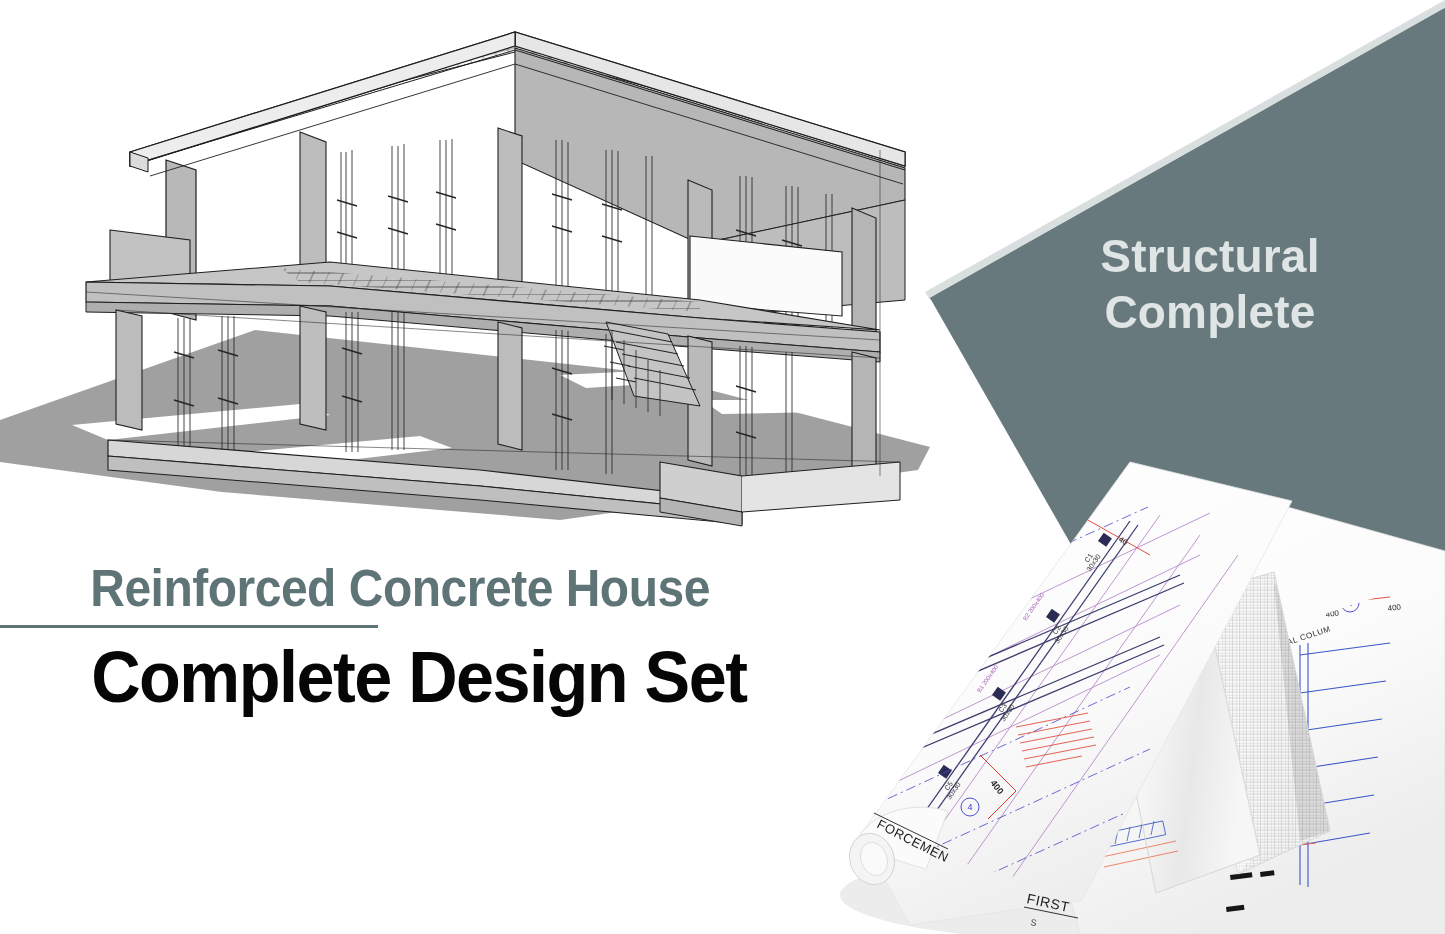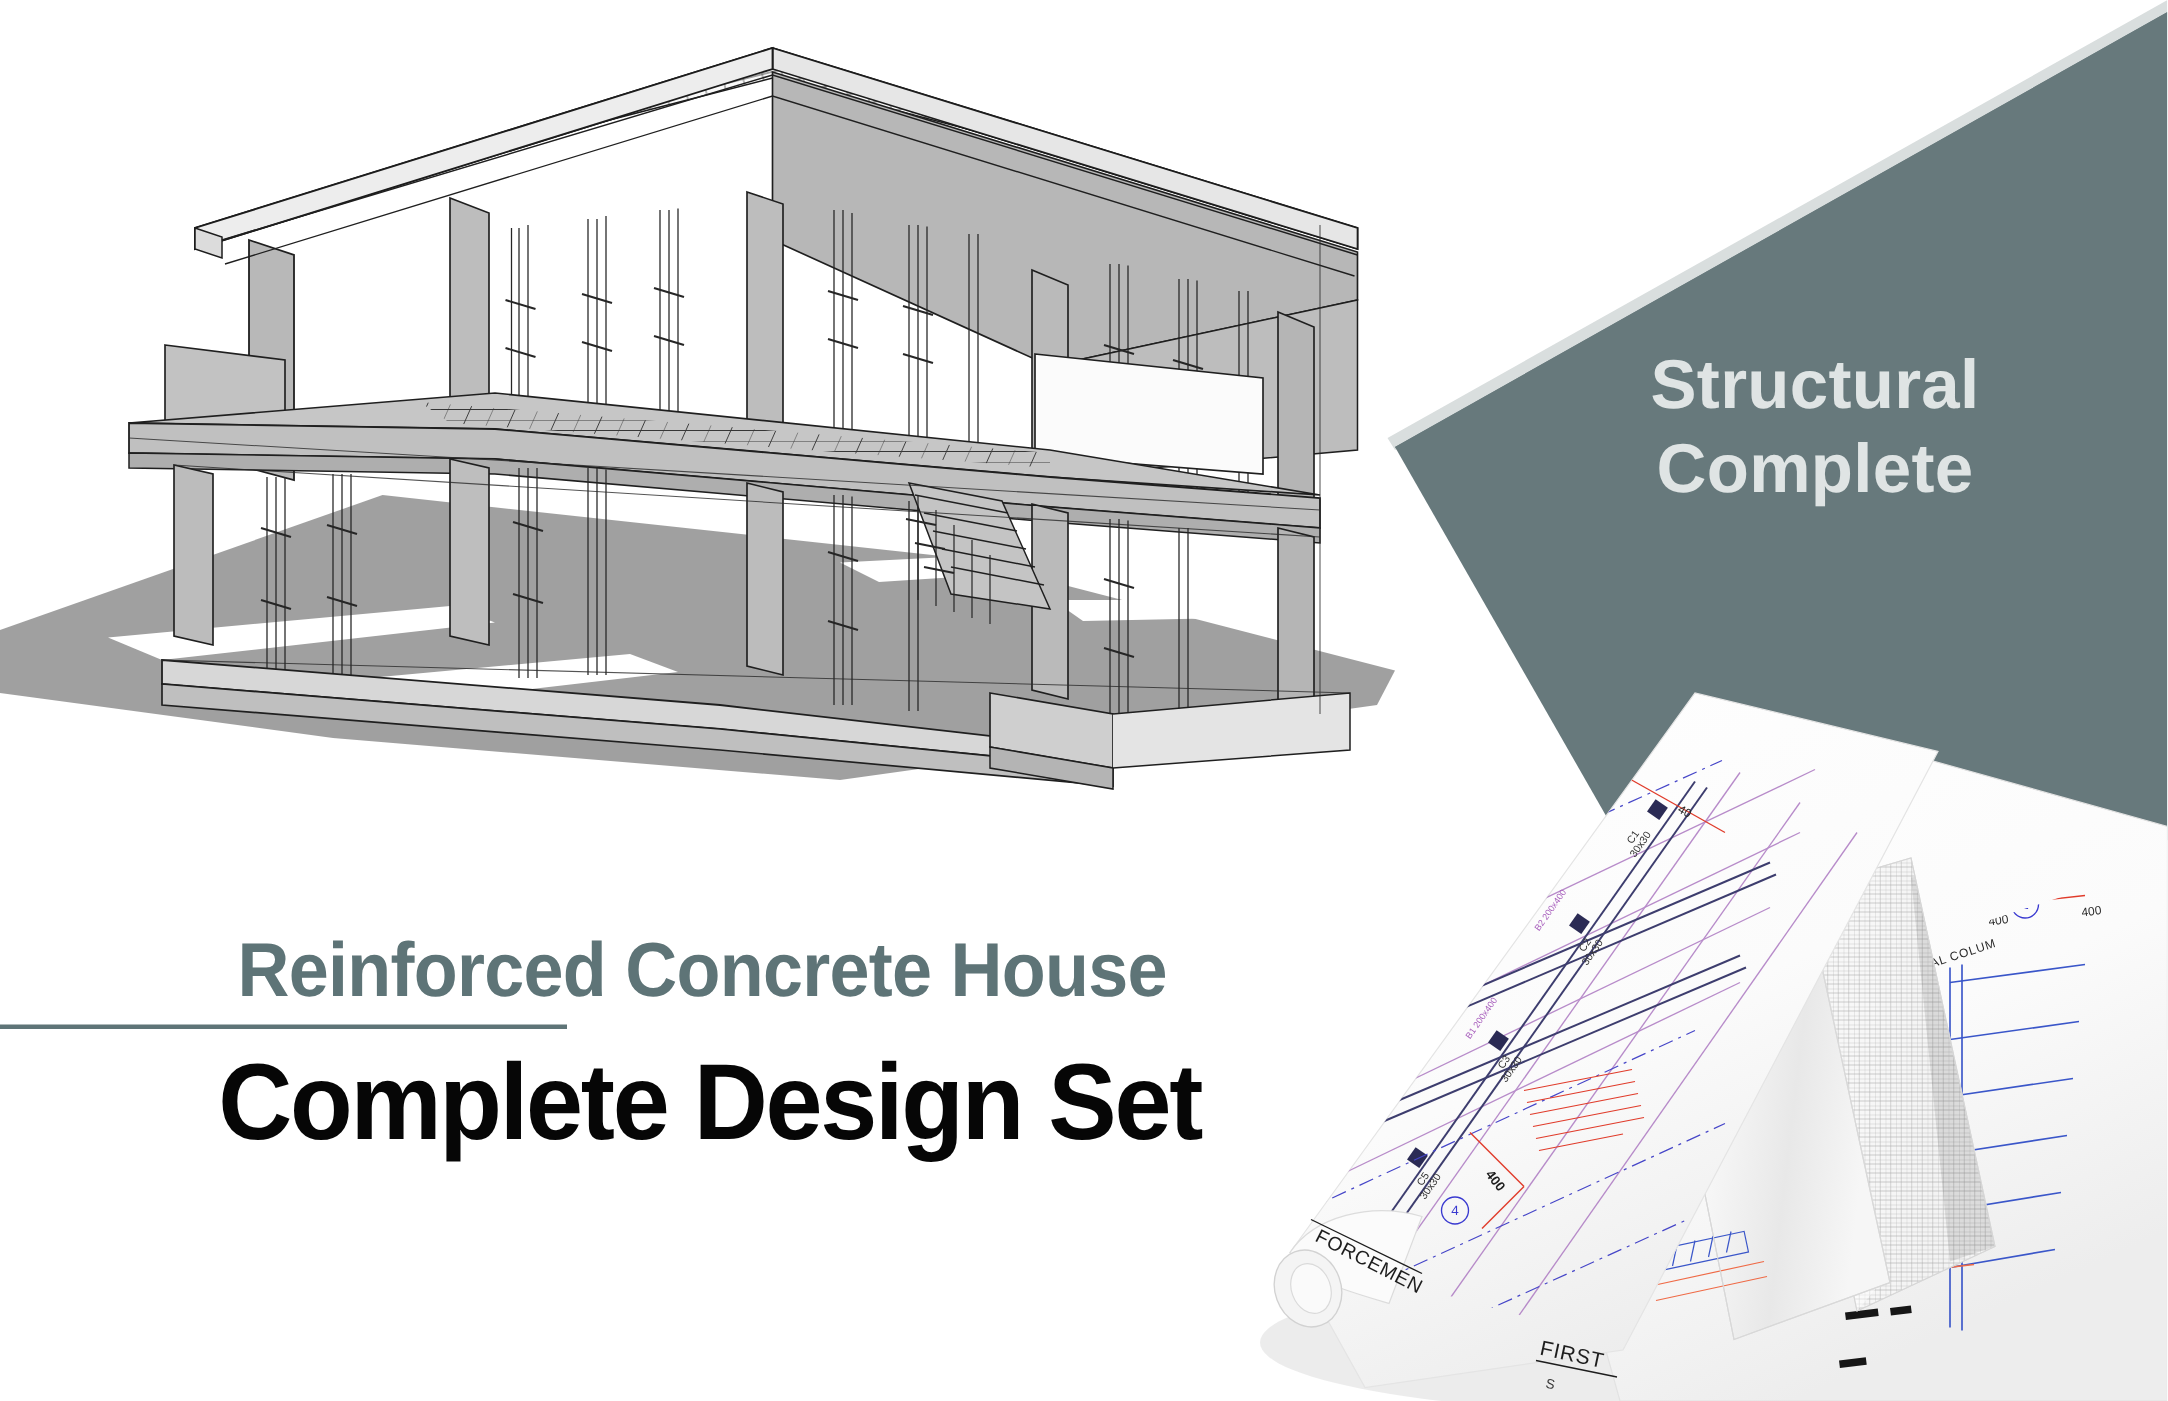--- a/index.html
+++ b/index.html
@@ -51,23 +51,22 @@
     left: 830px;
     top: 455px;
     width: 615px;
     height: 479px;
   }
 
   
   .headline {
     position: absolute;
     left: 0;
-    top: 620px;
+    top: 562px;
     width: 900px;
-    text-align: center;
   }
   .headline-eyebrow {
     font-family: "Liberation Sans Narrow", "Liberation Sans", sans-serif;
     font-size: 51px;
     font-weight: bold;
     color: #5e7477;
     letter-spacing: -0.5px;
     padding-left: 96px;
     line-height: 1.05;
     white-space: nowrap;

